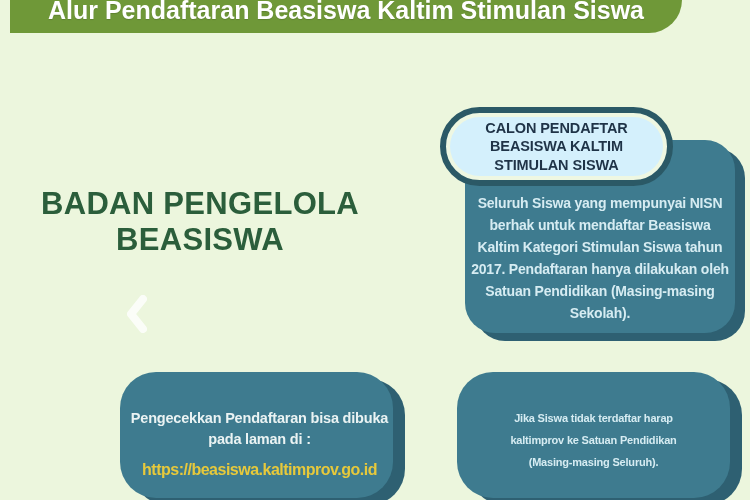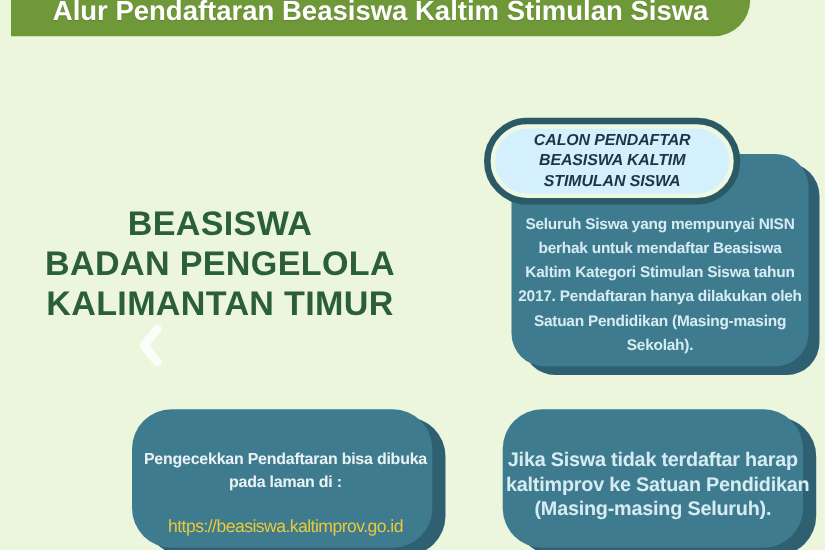--- a/index.html
+++ b/index.html
@@ -29,48 +29,47 @@
         box-shadow:10px 8px 0 0 #2e6072;padding:52px 4px 0 4px;
         font-size:14px;line-height:22px;letter-spacing:-.2px;}
   .info div{white-space:nowrap;text-align:center;}
 
   
   .badge{position:absolute;left:440px;top:107px;width:233px;height:79px;box-sizing:border-box;
          border:6px solid #2b5966;background:#eef7e2;border-radius:45px;}
   .badge-in{position:absolute;inset:4px;background:#d4f0fc;border-radius:40px;
             display:flex;flex-direction:column;justify-content:center;align-items:center;
             color:#1f3347;font-size:14.5px;font-weight:800;line-height:18.5px;letter-spacing:-.1px;}
-  .badge-in div{white-space:nowrap;font-style:italic;}
+  .badge-in div{white-space:nowrap;}
 
   
   .check{left:120px;top:372px;width:273px;height:126px;border-radius:36px;
          box-shadow:12px 7px 0 0 #2e6072;padding:36px 3px 0 9px;
          font-size:14.5px;line-height:21px;color:#eaf3f3;letter-spacing:-.2px;}
   .check div{white-space:nowrap;}
-  .url{margin-top:19px;font-size:16px;font-weight:normal;color:#e7c93b;letter-spacing:-.5px;
+  .url{margin-top:9px;font-size:16px;font-weight:bold;color:#e7c93b;letter-spacing:-.5px;
        white-space:nowrap;cursor:pointer;}
 
   .contact{left:457px;top:372px;width:273px;height:126px;border-radius:36px;
            box-shadow:12px 7px 0 0 #2e6072;padding:35px 3px 0 3px;
-           font-size:18px;line-height:22px;letter-spacing:-.2px;}
+           font-size:11px;line-height:22px;letter-spacing:-.2px;}
   .contact div{white-space:nowrap;}
 </style>
 </head>
 <body>
 
 <div class="stage">
 
   <div class="header">
     <div class="header-title">Alur Pendaftaran Beasiswa Kaltim Stimulan Siswa</div>
   </div>
 
   <div class="org">
+    <div>BADAN PENGELOLA</div>
     <div>BEASISWA</div>
-    <div>BADAN PENGELOLA</div>
-    <div>KALIMANTAN TIMUR</div>
   </div>
 
   <svg class="chev" width="27" height="42" viewBox="0 0 27 42">
     <polyline points="20,6 8,21 20,36" fill="none" stroke="#ffffff" stroke-width="8" stroke-linecap="round" stroke-linejoin="round"></polyline>
   </svg>
 
   <div class="card info">
     <div>Seluruh Siswa yang mempunyai NISN</div>
     <div>berhak untuk mendaftar Beasiswa</div>
     <div>Kaltim Kategori Stimulan Siswa tahun</div>

